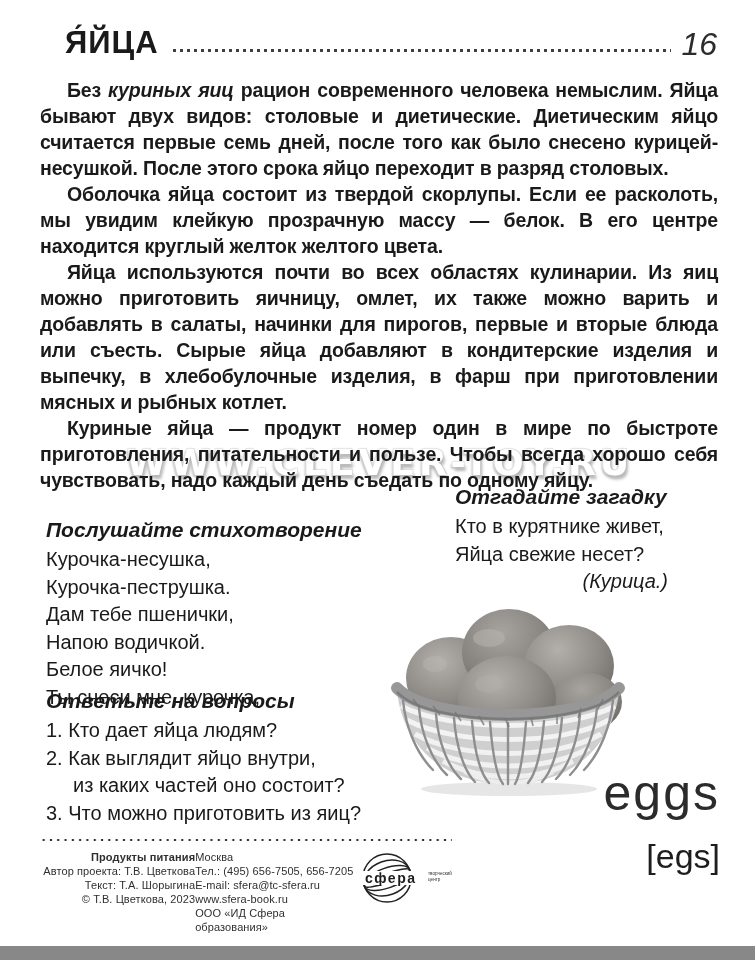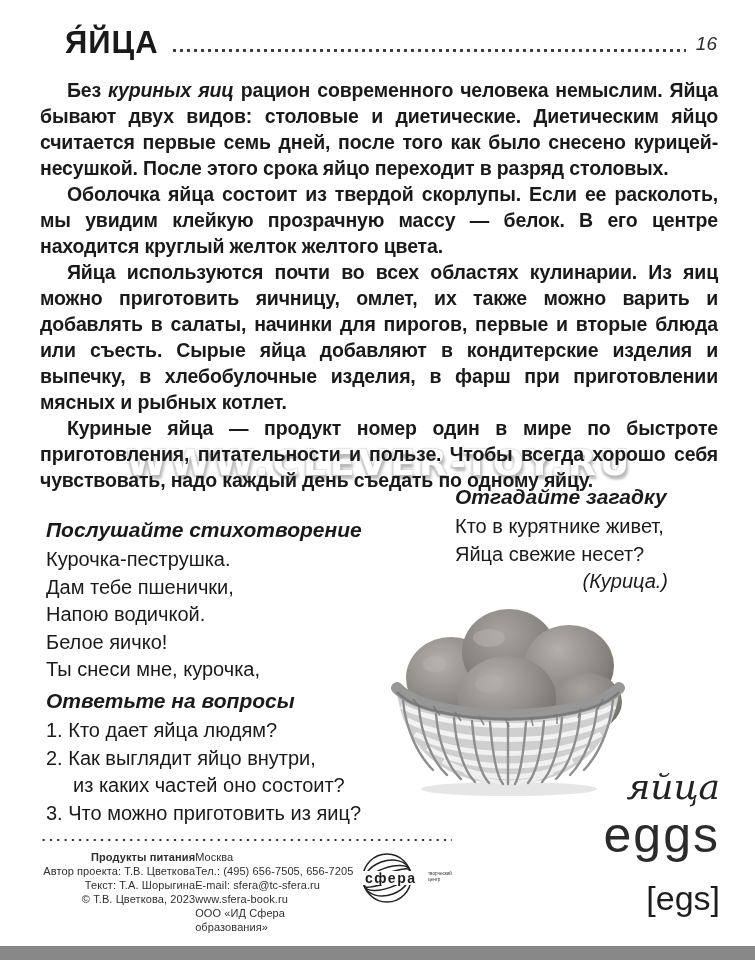--- a/index.html
+++ b/index.html
@@ -9,21 +9,21 @@
     font-family:"Liberation Sans",sans-serif;color:#1a1a1a;
   }
   
   .header{position:absolute;left:40px;right:38px;top:26px;display:flex;align-items:flex-end;}
   .title{font-size:31px;font-weight:bold;letter-spacing:1px;line-height:34px;margin-left:25px;}
   .leader{
     flex:1;height:5px;margin:0 10px 7px 12px;
     background:radial-gradient(circle,#3c3c3c 1.4px,transparent 1.7px) repeat-x;
     background-size:7px 5px;background-position:0 50%;
   }
-  .pagenum{font-size:19px;font-style:italic;line-height:30px;color:#2c2c2c;margin-bottom:1px;}
+  .pagenum{font-size:32px;font-style:italic;line-height:30px;color:#2c2c2c;margin-bottom:1px;}
   
   .article{
     position:absolute;left:40px;top:77px;width:678px;
     font-size:19.5px;line-height:26px;text-align:justify;letter-spacing:-0.15px;
     z-index:2;
   }
   .article p{margin:0;text-indent:27px;font-weight:bold;}
   
   .watermark{
     position:absolute;left:55px;top:442px;width:650px;z-index:1;
@@ -75,20 +75,21 @@
     <p><span>Без </span><i>куриных яиц</i><span> рацион современного человека немыслим. Яйца бывают двух видов: столовые и диетические. Диетическим яйцо считается первые семь дней, после того как было снесено курицей-несушкой. После этого срока яйцо переходит в разряд столовых.</span></p>
     <p>Оболочка яйца состоит из твердой скорлупы. Если ее расколоть, мы увидим клейкую прозрачную массу — белок. В его центре находится круглый желток желтого цвета.</p>
     <p>Яйца используются почти во всех областях кулинарии. Из яиц можно приготовить яичницу, омлет, их также можно варить и добавлять в салаты, начинки для пирогов, первые и вторые блюда или съесть. Сырые яйца добавляют в кондитерские изделия и выпечку, в хлебобулочные изделия, в фарш при приготовлении мясных и рыбных котлет.</p>
     <p>Куриные яйца — продукт номер один в мире по быстроте приготовления, питательности и пользе. Чтобы всегда хорошо себя чувствовать, надо каждый день съедать по одному яйцу.</p>
   </div>
 
   <div class="watermark">WWW.CLEVER-TOY.RU</div>
 
   <div class="sec poem">
     <div class="sec-heading">Послушайте стихотворение</div>
+    <div>Курочка-несушка,</div>
     <div>Курочка-пеструшка.</div>
     <div>Дам тебе пшенички,</div>
     <div>Напою водичкой.</div>
     <div>Белое яичко!</div>
     <div>Ты снеси мне, курочка,</div>
   </div>
 
   <div class="sec riddle">
     <div class="sec-heading">Отгадайте загадку</div>
     <div>Кто в курятнике живет,</div>
@@ -166,21 +167,20 @@
           <path d="M116,114 l4,9"></path>
           <path d="M142,113 l2,9"></path>
         <path d="M168,110 l0,10"></path>
           <path d="M192,104 l-3,10"></path>
           <path d="M214,95 l-5,10"></path>
       </g>
     </svg>
   </div>
 
   <div class="vocab">
-    <div class="ru">яйца</div>
     <div class="en">eggs</div>
     <div class="tr">[egs]</div>
   </div>
 
   <div class="footer">
     <div class="rule"></div>
     <div class="cols">
       <div class="fcol c1">
         <div class="bold">Продукты питания</div>
         <div>Автор проекта: Т.В. Цветкова</div>

